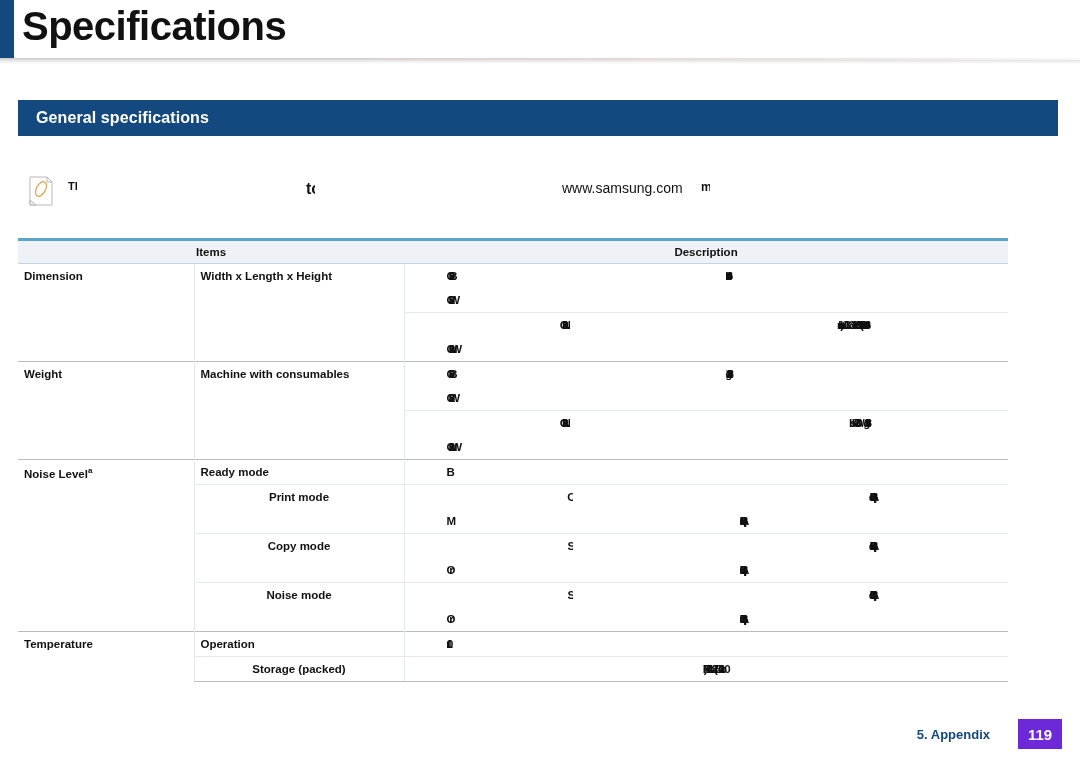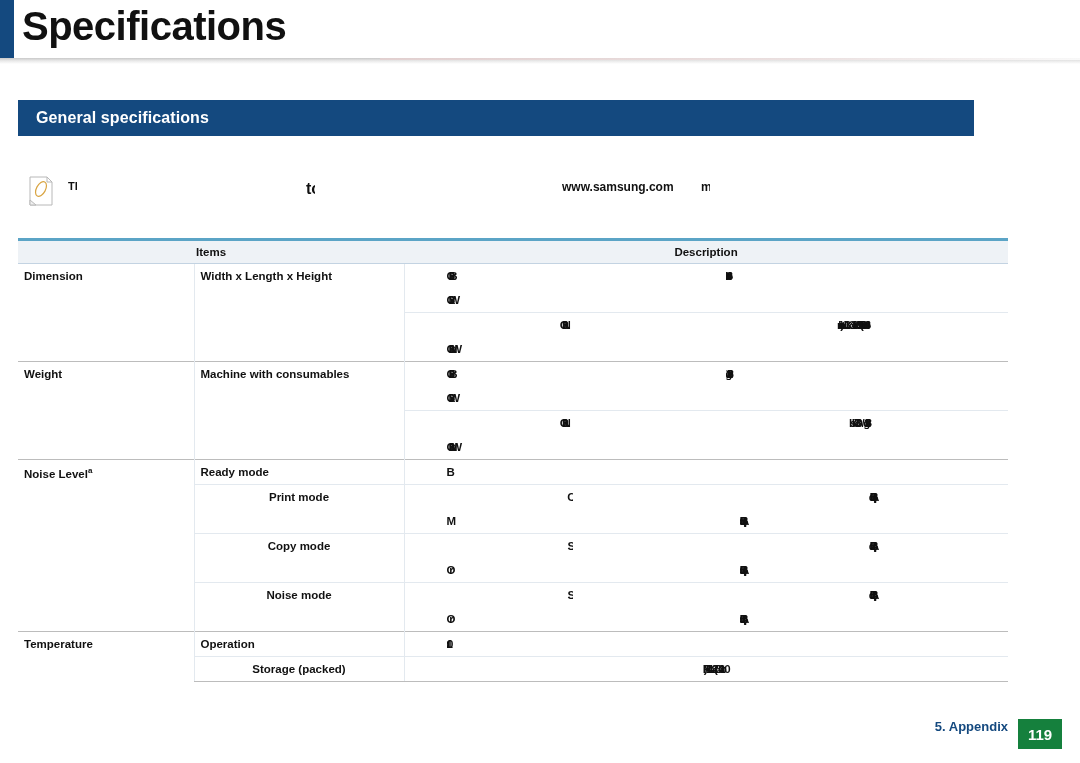--- a/index.html
+++ b/index.html
@@ -55,21 +55,21 @@
     height: 2px;
     background: linear-gradient(to right, #e4cfcf 0%, #efe2e2 60%, #ffffff 100%);
     opacity: .85;
   }
 
   
   .section-band {
     position: absolute;
     left: 18px;
     top: 100px;
-    width: 956px;
+    width: 1040px;
     height: 36px;
     background: #14497f;
     display: flex;
     align-items: center;
   }
   .section-band-title {
     color: #ffffff;
     font-size: 16px;
     font-weight: bold;
     padding-left: 18px;
@@ -110,22 +110,22 @@
     font-weight: bold;
     color: #111111;
     white-space: nowrap;
     overflow: hidden;
     width: 9px;
   }
   .note-url {
     position: absolute;
     left: 538px;
     top: 8px;
-    font-size: 12px;
-    font-weight: bold;
+    font-size: 14px;
+    font-weight: normal;
     color: #111111;
     white-space: nowrap;
   }
   .note-url-tail {
     position: absolute;
     left: 677px;
     top: 8px;
     font-size: 12px;
     font-weight: bold;
     color: #111111;
@@ -226,29 +226,30 @@
     display: inline-block;
     margin-left: 284px;
   }
 
   
   .footer {
     position: absolute;
     right: 18px;
     bottom: 14px;
     display: flex;
-    gap: 10px;
+    align-items: center;
+    gap: 28px;
   }
   .footer-label {
     font-size: 13px;
     font-weight: bold;
     color: #14497f;
   }
   .footer-page {
-    background: #15803d;
+    background: #6d28d9;
     color: #ffffff;
     font-size: 15px;
     font-weight: bold;
     min-width: 34px;
     height: 30px;
     display: flex;
     align-items: center;
     justify-content: center;
     padding: 0 5px;
   }

